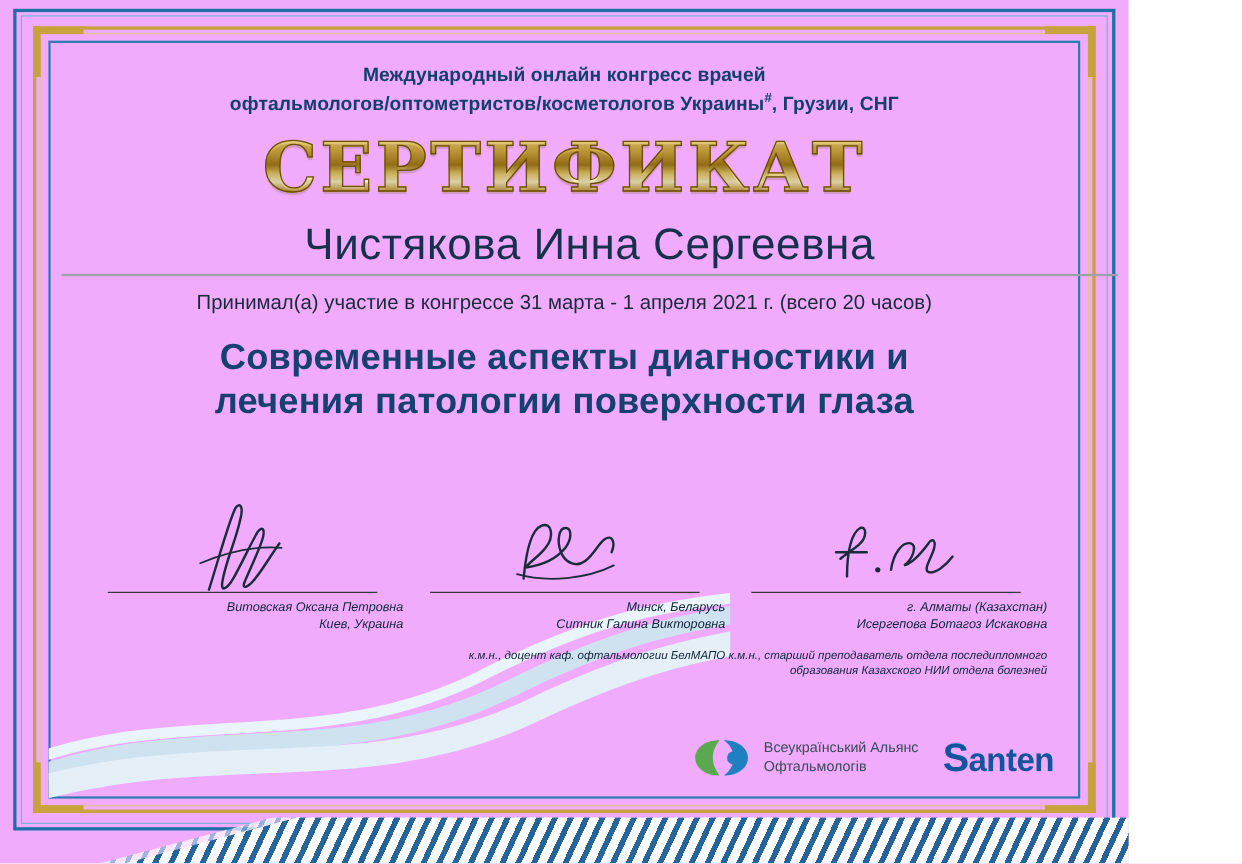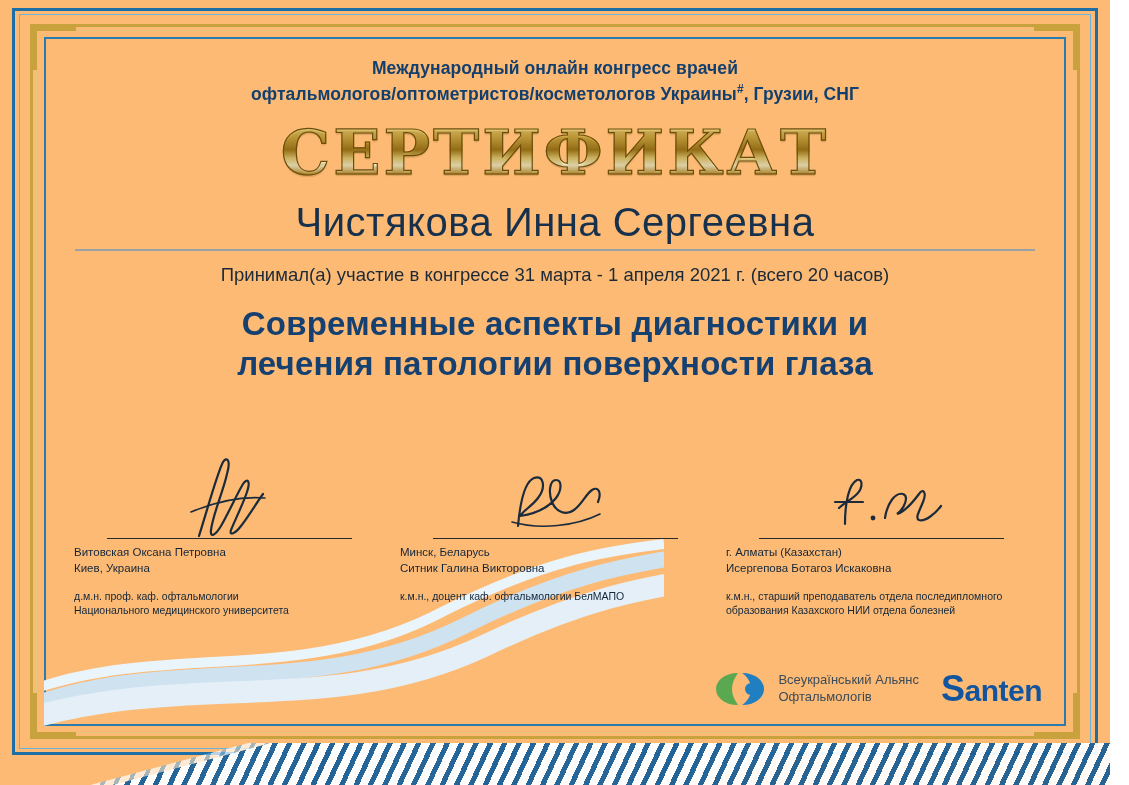--- a/index.html
+++ b/index.html
@@ -9,23 +9,23 @@
   }
   body {
     width: 1129px;
     height: 785px;
     font-family: "Liberation Sans", sans-serif;
     overflow: hidden;
   }
 
   .certificate {
     position: relative;
-    width: 1110px;
+    width: 1026px;
     height: 785px;
-    background: #fdba74;
+    background: #f0abfc;
     overflow: hidden;
   }
 
   
   .frame-outer {
     position: absolute;
     left: 12px; top: 8px; right: 12px; bottom: 30px;
     border: 3px solid #1d6fa5;
     box-sizing: border-box;
   }
@@ -177,22 +177,23 @@
     position: absolute;
     left: 0; right: 0;
     top: 418px;
     display: flex;
     justify-content: space-between;
     padding: 0 18px;
     box-sizing: border-box;
   }
   .sig-block {
     width: 310px;
-    text-align: left;
+    text-align: right;
     position: relative;
+    font-style: italic;
   }
   .sig-mark {
     height: 72px;
     position: relative;
   }
   .sig-mark svg {
     position: absolute;
     left: 50%;
     transform: translateX(-50%);
     bottom: -6px;
@@ -337,24 +338,20 @@
         <div class="sig-mark">
           <svg width="120" height="90" viewBox="0 0 120 90">
             <path d="M30 82 C 40 50, 48 20, 54 8 C 58 2, 62 6, 58 20 C 54 38, 44 60, 42 76 C 41 84, 46 82, 52 72 C 60 58, 68 40, 74 30 C 78 24, 82 26, 78 38 C 74 50, 66 66, 62 76 C 60 82, 66 80, 72 72 C 80 62, 88 48, 94 40" fill="none" stroke="#1b2b3c" stroke-width="2.2" stroke-linecap="round"></path>
             <path d="M22 58 C 46 48, 72 42, 96 44" fill="none" stroke="#1b2b3c" stroke-width="1.6" stroke-linecap="round"></path>
           </svg>
         </div>
         <div class="sig-line"></div>
         <div class="sig-name">
           <div>Витовская Оксана Петровна</div>
           <div>Киев, Украина</div>
-        </div>
-        <div class="sig-role">
-          <div>д.м.н. проф. каф. офтальмологии</div>
-          <div>Национального медицинского университета</div>
         </div>
       </div>
 
       <div class="sig-block">
         <div class="sig-mark">
           <svg width="130" height="80" viewBox="0 0 130 80">
             <path d="M28 62 C 30 40, 34 18, 44 14 C 54 10, 56 24, 48 34 C 42 42, 34 46, 30 52 C 44 50, 58 44, 66 34 C 72 26, 72 16, 66 16 C 60 16, 58 28, 62 38 C 66 48, 76 52, 84 46 C 92 40, 96 30, 102 26 C 108 22, 112 28, 108 38" fill="none" stroke="#1b2b3c" stroke-width="2.2" stroke-linecap="round"></path>
             <path d="M22 58 C 50 66, 86 62, 110 50" fill="none" stroke="#1b2b3c" stroke-width="1.6" stroke-linecap="round"></path>
           </svg>
         </div>

